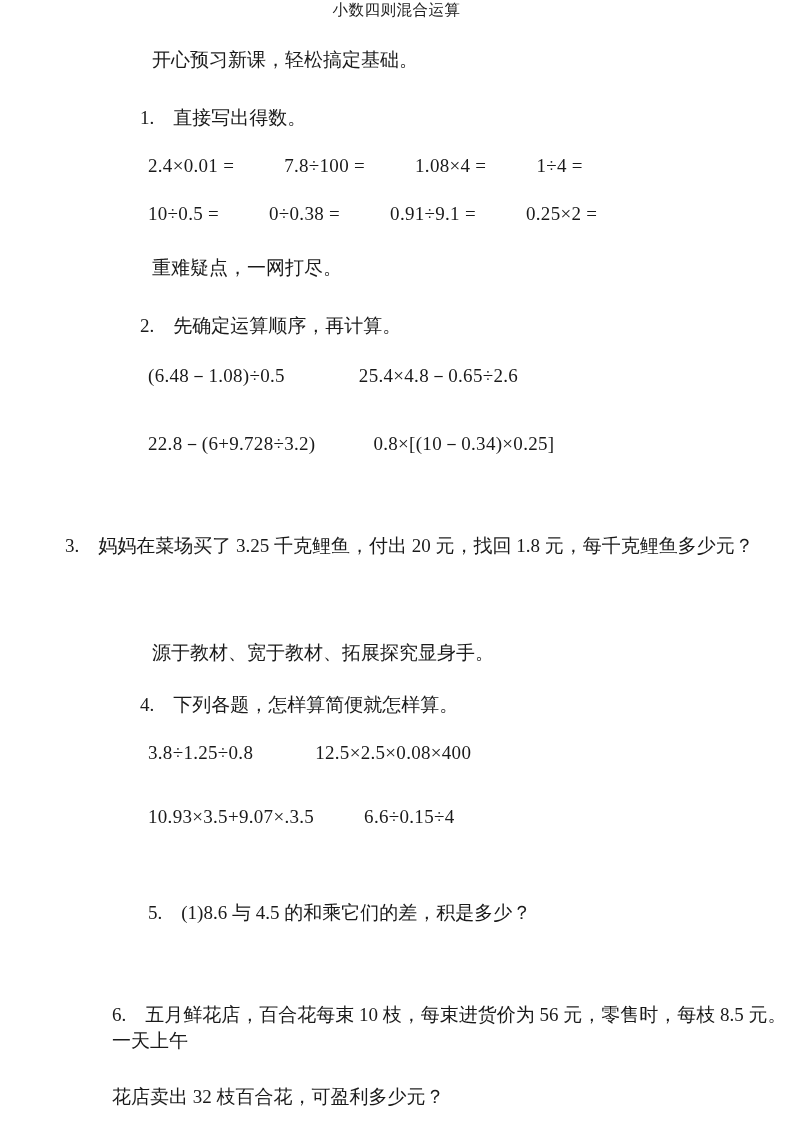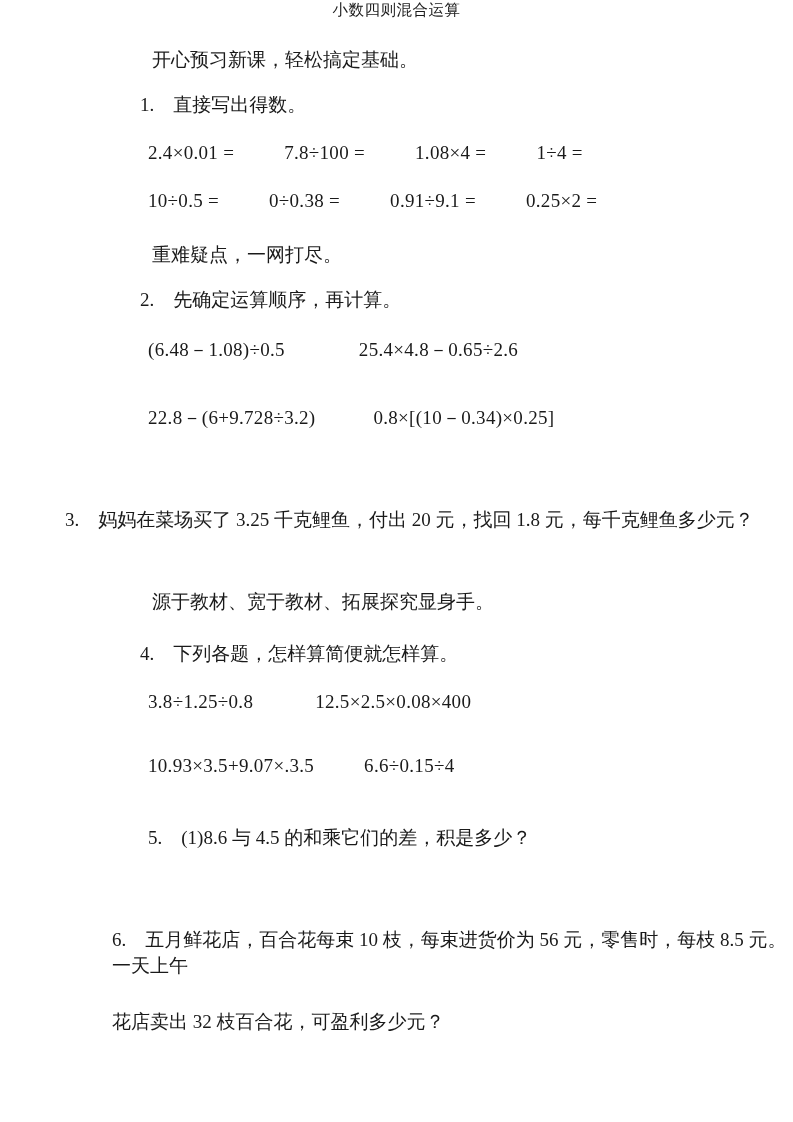--- a/index.html
+++ b/index.html
@@ -32,21 +32,21 @@
   .lead {
     margin-top: 26px;
     padding-left: 152px;
     font-size: 14px;
   }
   .q-line {
     font-size: 19px;
   }
   .num-head {
     padding-left: 140px;
-    margin-top: 19px;
+    margin-top: 32px;
   }
   .expr {
     padding-left: 148px;
     margin-top: 24px;
     letter-spacing: 0.3px;
   }
   .expr2 {
     padding-left: 148px;
     margin-top: 26px;
     letter-spacing: 0.3px;
@@ -116,37 +116,37 @@
   </div>
 
   <div class="expr2 q-line" style="margin-top:42px;">
     <span>22.8－(6+9.728÷3.2)</span><span class="col-gap-c"></span><span>0.8×[(10－0.34)×0.25]</span>
   </div>
 
   <div class="word-problem q-line" style="margin-top:76px;">
     <span>3.　妈妈在菜场买了 3.25 千克鲤鱼，付出 20 元，找回 1.8 元，每千克鲤鱼多少元？</span>
   </div>
 
-  <div class="sub-lead q-line" style="margin-top:56px;">
+  <div class="sub-lead q-line" style="margin-top:81px;">
     <span>源于教材、宽于教材、拓展探究显身手。</span>
   </div>
 
   <div class="num-head q-line" style="margin-top:26px;">
     <span>4.　下列各题，怎样算简便就怎样算。</span>
   </div>
 
   <div class="expr q-line">
     <span>3.8÷1.25÷0.8</span><span class="col-gap-b"></span><span>12.5×2.5×0.08×400</span>
   </div>
 
   <div class="expr2 q-line" style="margin-top:42px;">
     <span>10.93×3.5+9.07×.3.5</span><span class="col-gap-d"></span><span>6.6÷0.15÷4</span>
   </div>
 
-  <div class="sub-item q-line" style="margin-top:48px;">
+  <div class="sub-item q-line" style="margin-top:72px;">
     <span>5.　(1)8.6 与 4.5 的和乘它们的差，积是多少？</span>
   </div>
 
 
   <div class="word-problem-wide q-line" style="margin-top:76px;">
     <span>6.　五月鲜花店，百合花每束 10 枝，每束进货价为 56 元，零售时，每枝 8.5 元。一天上午</span>
   </div>
 
   <div class="cont-line q-line">
     <span>花店卖出 32 枝百合花，可盈利多少元？</span>

